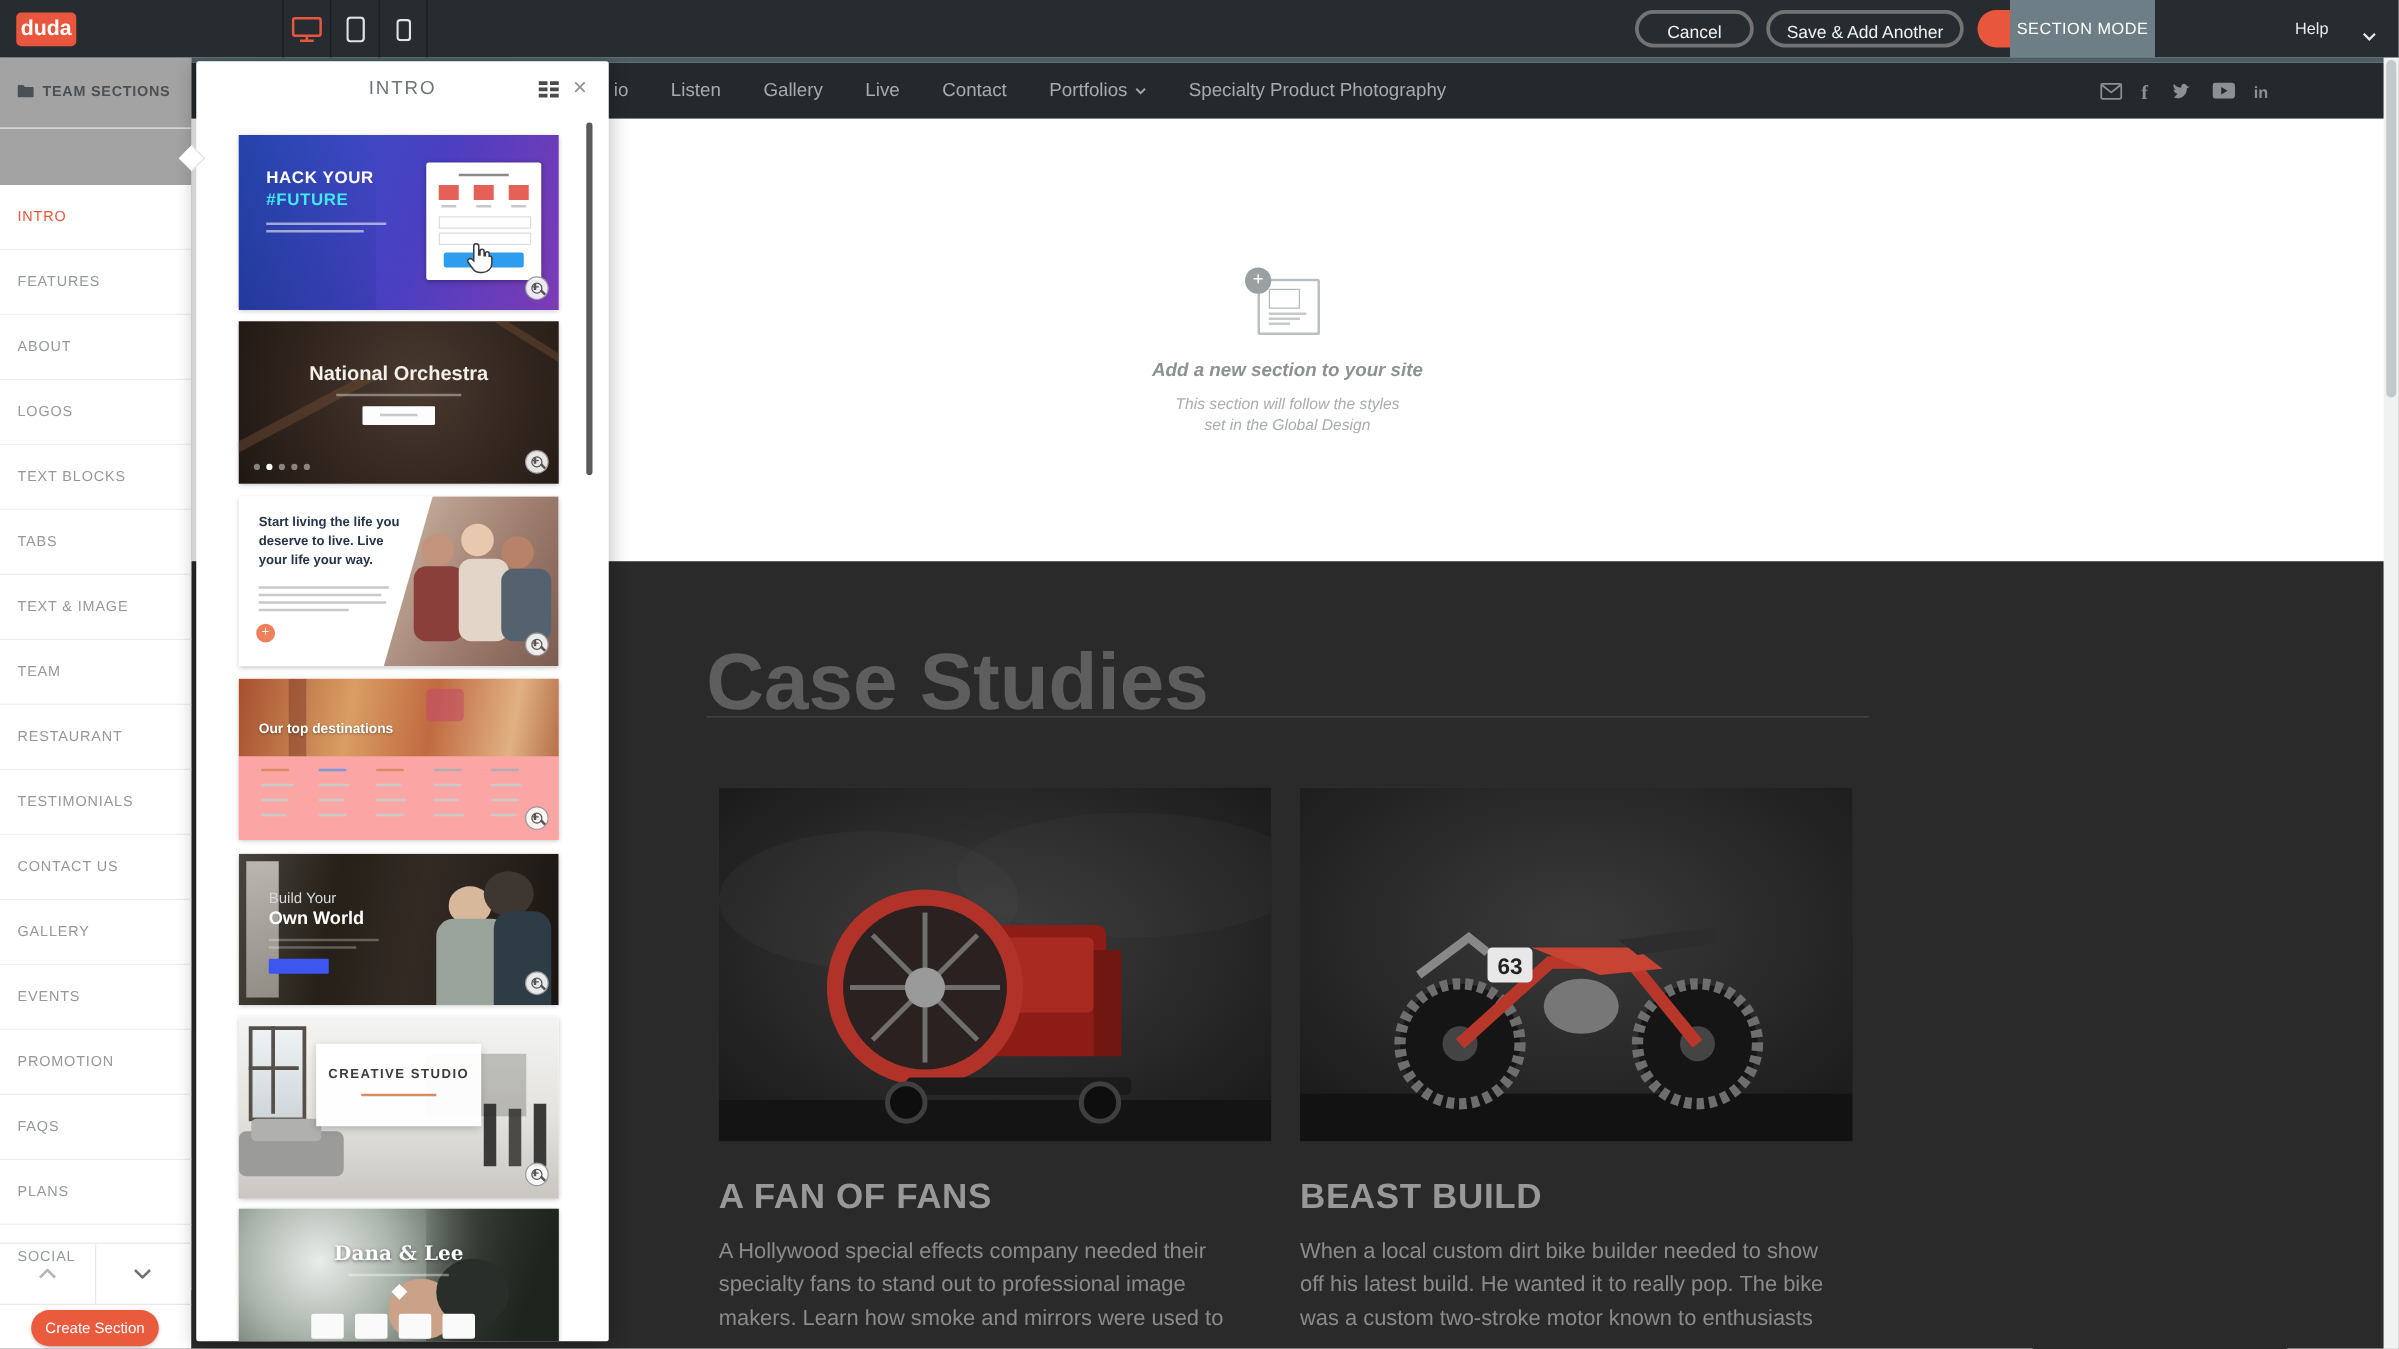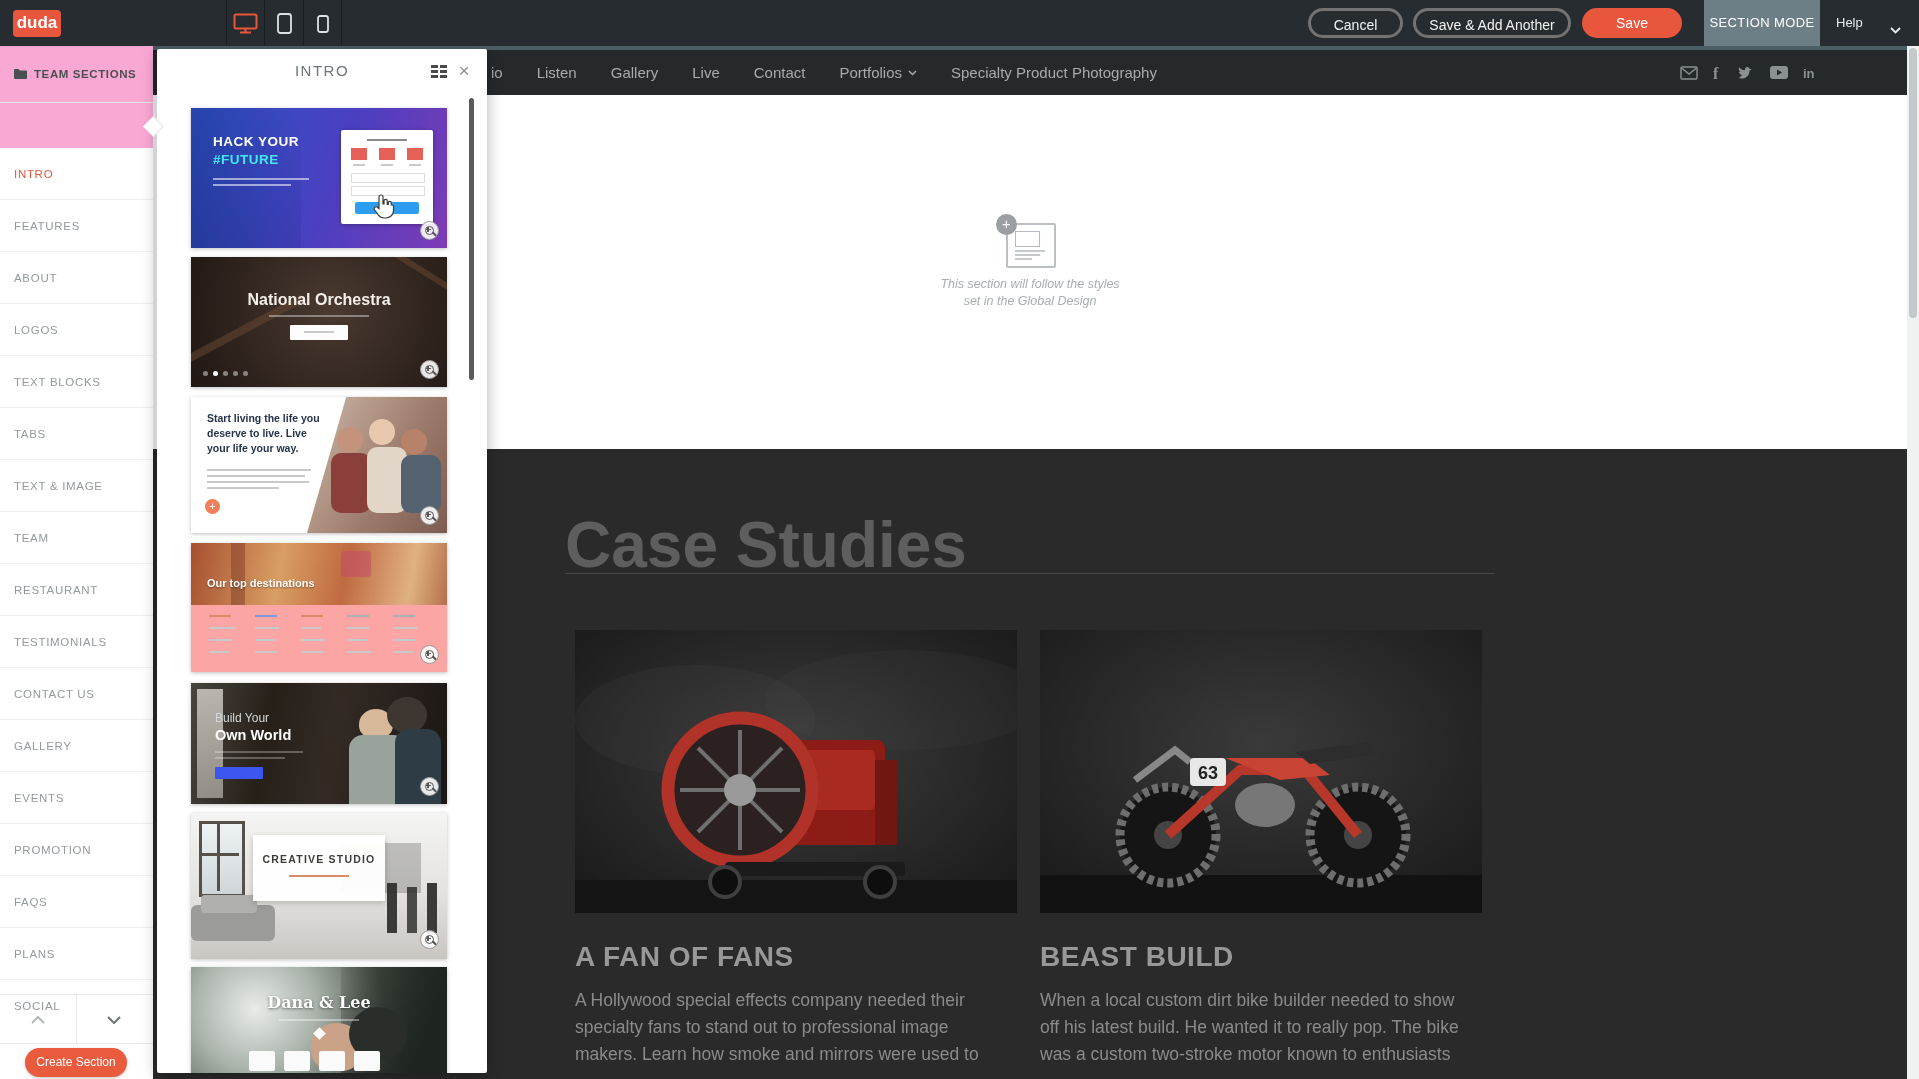--- a/index.html
+++ b/index.html
@@ -12,21 +12,21 @@
         color:#fff;font-weight:bold;font-size:17px;text-align:center;line-height:26px;}
   .seg{position:absolute;top:0;width:1px;height:46px;background:#1a1f23;}
   .pillbtn{position:absolute;top:8px;height:30px;border:3px solid #737373;border-radius:15px;color:#f2f2f2;
            font-size:14px;text-align:center;line-height:28px;background:transparent;box-sizing:border-box;}
   .solidbtn{position:absolute;top:8px;height:30px;border-radius:15px;background:#e8563e;color:#fff;
             font-size:14px;text-align:center;line-height:30px;}
   .modebox{position:absolute;top:0;height:46px;background:#6e7e86;color:#fff;font-size:13px;
            text-align:center;line-height:46px;letter-spacing:.4px;}
   .helptxt{position:absolute;top:0;height:46px;color:#e8eaeb;font-size:13px;line-height:46px;}
   
-  .sidebar{position:absolute;left:0;top:46px;width:153px;height:776px;background:#f9a8d4;z-index:50;
+  .sidebar{position:absolute;left:0;top:46px;width:153px;height:776px;background:#a3a3a3;z-index:50;
            box-shadow:2px 0 6px rgba(0,0,0,.12);}
   .sb-header{position:absolute;left:0;top:0;width:153px;height:56px;line-height:56px;color:#4b5054;
              font-size:11.5px;font-weight:bold;letter-spacing:.6px;border-bottom:1px solid #e9e9e9;}
   .sb-item{position:absolute;left:0;width:153px;height:52px;line-height:52px;padding-left:14px;
            box-sizing:border-box;font-size:11.5px;letter-spacing:.7px;color:#94999c;
            border-bottom:1px solid #efefef;cursor:pointer;background:#fff;}
   .sb-item.active{color:#e8563e;}
   .notch{position:absolute;left:146px;top:119px;width:14px;height:14px;background:#fff;transform:rotate(45deg);
          border-top:1px solid #e2e2e2;border-right:1px solid #e2e2e2;z-index:70;}
   .pager{position:absolute;left:0;top:948px;width:153px;height:48px;border-top:1px solid #e9e9e9;border-bottom:1px solid #e9e9e9;}
@@ -107,21 +107,21 @@
       </svg>
   </div>
   <div class="abs" style="left:317px;top:15px">
     <svg width="12" height="18" viewBox="0 0 12 18">
         <rect x="1" y="1" width="10" height="16" rx="2.2" fill="none" stroke="#dfe2e3" stroke-width="1.8"></rect>
       </svg>
   </div>
   <div class="pillbtn" style="left:1308px;width:95px">Cancel</div>
   <div class="pillbtn" style="left:1413px;width:158px">Save &amp; Add Another</div>
   <div class="solidbtn" style="left:1582px;width:100px">Save</div>
-  <div class="modebox" style="left:1704px;width:116px">SECTION MODE</div>
+  <div class="modebox" style="left:1608px;width:116px">SECTION MODE</div>
   <div class="helptxt" style="left:1836px">Help</div>
   <div class="abs" style="left:1890px;top:20px">
     <svg width="11" height="7" viewBox="0 0 11 7">
         <polyline points="1,1 5.5,5.5 10,1" fill="none" stroke="#e8eaeb" stroke-width="1.8"></polyline>
       </svg>
   </div>
 </header>
 
 <div class="canvas">
   <div class="tealstrip"></div>
@@ -164,20 +164,21 @@
 
   <div class="whitearea">
     <div class="addicon">
       <div class="frame"></div>
         <div class="pic"></div>
         <div class="l1"></div>
         <div class="l2"></div>
         <div class="l3"></div>
       <div class="plus">+</div>
     </div>
+    <p class="addtitle">Add a new section to your site</p>
     <p class="addsub">
       <span>This section will follow the styles</span><br>
       <span>set in the Global Design</span>
     </p>
   </div>
 
   <section class="darksection">
     <div class="dscontainer">
       <h1 class="dsheading">Case Studies</h1>
       <div class="dsrule"></div>

